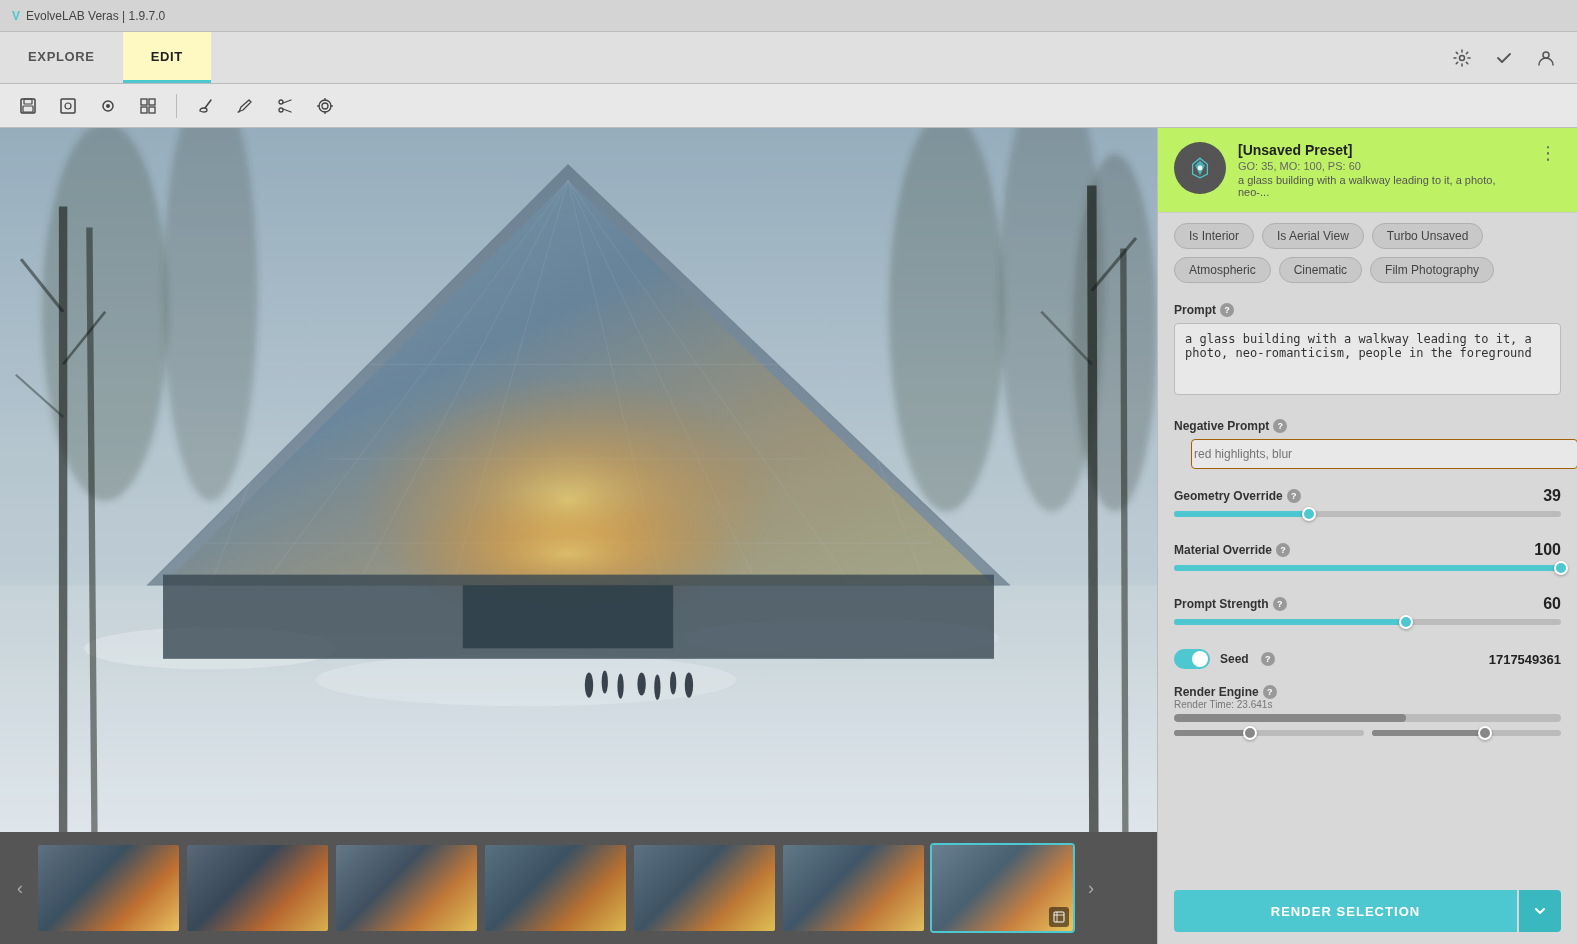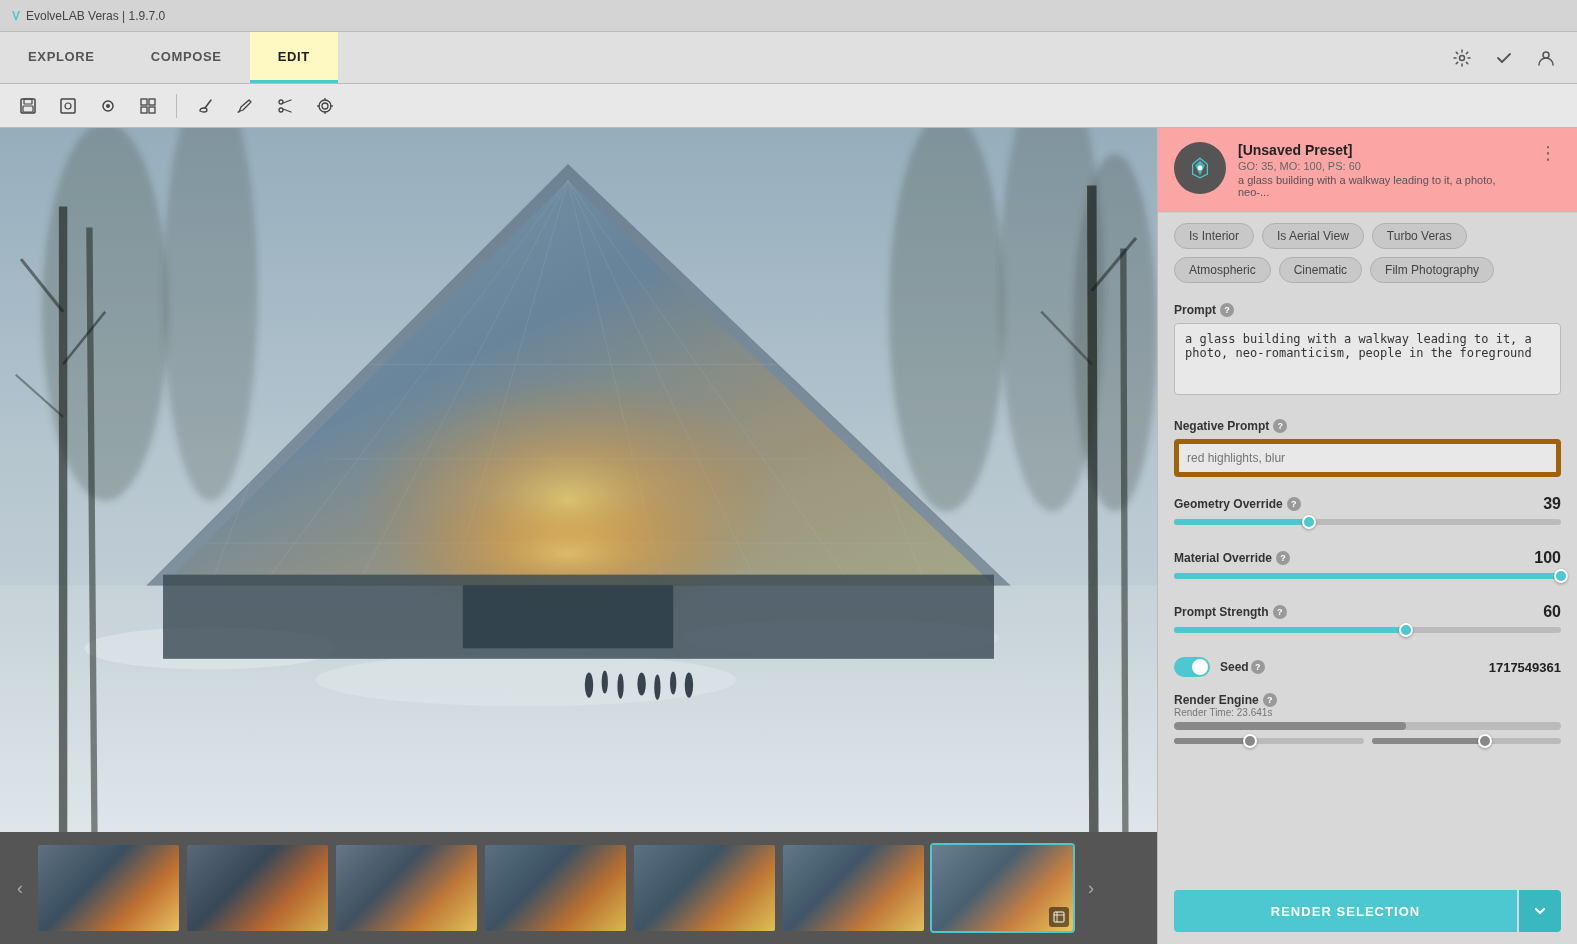--- a/index.html
+++ b/index.html
@@ -40,21 +40,21 @@
     .thumb-item .thumb-img { width: 100%; height: 100%; background: linear-gradient(135deg, #5a7080 0%, #3a5060 40%, #c07030 70%, #e8c060 100%); }
     .thumb-item .thumb-icon { position: absolute; bottom: 4px; right: 4px; width: 20px; height: 20px; background: rgba(0,0,0,0.5); border-radius: 3px; display: flex; align-items: center; justify-content: center; color: #fff; font-size: 10px; }
 
     
     .right-panel { width: 420px; background: #d8d8d8; display: flex; flex-direction: column; flex-shrink: 0; border-left: 1px solid #bbb; overflow-y: auto; }
     .right-panel::-webkit-scrollbar { width: 6px; }
     .right-panel::-webkit-scrollbar-track { background: #ccc; }
     .right-panel::-webkit-scrollbar-thumb { background: #aaa; border-radius: 3px; }
 
     
-    .preset-header { padding: 14px 16px; display: flex; align-items: flex-start; gap: 12px; background: #fca5a5; border-bottom: 1px solid #ccc; }
+    .preset-header { padding: 14px 16px; display: flex; align-items: flex-start; gap: 12px; background: #bef264; border-bottom: 1px solid #ccc; }
     .preset-avatar { width: 52px; height: 52px; border-radius: 50%; background: #555; display: flex; align-items: center; justify-content: center; flex-shrink: 0; }
     .preset-avatar svg { width: 32px; height: 32px; }
     .preset-info { flex: 1; }
     .preset-title { font-size: 14px; font-weight: 700; color: #222; }
     .preset-meta { font-size: 11px; color: #666; margin-top: 2px; }
     .preset-desc { font-size: 11px; color: #555; margin-top: 2px; }
     .preset-menu { color: #666; cursor: pointer; font-size: 18px; padding: 0 4px; }
 
     
     .tags-section { padding: 10px 16px; display: flex; flex-wrap: wrap; gap: 8px; }
@@ -62,36 +62,36 @@
 
     
     .panel-section { padding: 10px 16px; }
     .section-label { font-size: 12px; color: #333; font-weight: 600; margin-bottom: 6px; display: flex; gap: 4px; }
     .info-icon { width: 14px; height: 14px; border-radius: 50%; background: #999; color: #fff; font-size: 9px; display: inline-flex; align-items: center; justify-content: center; cursor: pointer; flex-shrink: 0; }
 
     
     .prompt-textarea { width: 100%; background: #e8e8e8; border: 1px solid #bbb; border-radius: 4px; padding: 8px 10px; font-size: 12px; color: #333; resize: none; height: 72px; outline: none; }
 
     
-    .neg-prompt-input { width: 100%; background: #e8e8e8; border: 5px solid #a16207; border-radius: 4px; padding: 7px 8px; font-size: 12px; color: #999; outline: none; }
+    .neg-prompt-input { width: 100%; background: #e8e8e8; border: 1px solid #a16207; border-radius: 4px; padding: 7px 2px; font-size: 12px; color: #999; outline: none; margin-left: 17px; }
 
     
     .slider-section { padding: 8px 16px 4px; }
     .slider-header { display: flex; align-items: center; justify-content: space-between; margin-bottom: 6px; }
     .slider-label { font-size: 12px; color: #333; font-weight: 600; display: flex; align-items: center; gap: 4px; }
     .slider-value { font-size: 16px; font-weight: 700; color: #222; }
     .slider-track { position: relative; height: 6px; background: #bbb; border-radius: 3px; cursor: pointer; }
     .slider-fill { height: 100%; border-radius: 3px; background: #4dc8d0; }
     .slider-thumb { position: absolute; top: 50%; transform: translate(-50%, -50%); width: 14px; height: 14px; border-radius: 50%; background: #4dc8d0; border: 2px solid #fff; box-shadow: 0 1px 3px rgba(0,0,0,0.3); cursor: pointer; }
 
     
     .seed-section { padding: 8px 16px; display: flex; align-items: center; gap: 10px; }
     .seed-toggle { width: 36px; height: 20px; background: #4dc8d0; border-radius: 10px; position: relative; cursor: pointer; flex-shrink: 0; }
     .seed-toggle-knob { position: absolute; top: 2px; right: 2px; width: 16px; height: 16px; border-radius: 50%; background: #fff; }
-    .seed-label { font-size: 12px; color: #333; font-weight: 600; display: flex; align-items: center; gap: 2px; }
+    .seed-label { font-size: 12px; color: #333; font-weight: 600; display: flex; align-items: center; gap: 12px; }
     .seed-value { margin-left: auto; font-size: 13px; font-weight: 600; color: #222; }
 
     
     .render-engine-section { padding: 8px 16px 4px; }
     .render-engine-label { font-size: 12px; color: #333; font-weight: 600; display: flex; align-items: center; gap: 4px; }
     .render-engine-bar { height: 8px; background: #bbb; border-radius: 4px; position: relative; overflow: hidden; }
     .render-engine-fill { height: 100%; background: #888; border-radius: 4px; width: 60%; }
     .render-time { font-size: 10px; color: #777; margin-bottom: 4px; }
 
     
@@ -110,21 +110,20 @@
 
 <div class="title-bar">
   <span class="title-bar-logo">V</span>
   <span>EvolveLAB Veras</span>
   <span>&nbsp;|&nbsp;</span>
   <span>1.9.7.0</span>
 </div>
 
 <div class="top-nav">
   <div class="nav-tab">EXPLORE</div>
-  <div class="nav-tab">COMPOSE</div>
   <div class="nav-tab active">EDIT</div>
   <div class="nav-right">
     <div class="nav-icon-btn">
       <svg width="18" height="18" viewBox="0 0 18 18" fill="none">
         <circle cx="9" cy="9" r="2.5" stroke="#555" stroke-width="1.5"></circle>
         <path d="M9 1v2M9 15v2M1 9h2M15 9h2M3.22 3.22l1.41 1.41M13.37 13.37l1.41 1.41M3.22 14.78l1.41-1.41M13.37 4.63l1.41-1.41" stroke="#555" stroke-width="1.5" stroke-linecap="round"></path>
       </svg>
     </div>
     <div class="nav-icon-btn">
       <svg width="18" height="18" viewBox="0 0 18 18" fill="none">
@@ -356,21 +355,21 @@
         <div class="preset-title">[Unsaved Preset]</div>
         <div class="preset-meta">GO: 35, MO: 100, PS: 60</div>
         <div class="preset-desc">a glass building with a walkway leading to it, a photo, neo-...</div>
       </div>
       <div class="preset-menu">⋮</div>
     </div>
 
     <div class="tags-section">
       <div class="tag">Is Interior</div>
       <div class="tag">Is Aerial View</div>
-      <div class="tag">Turbo Veras</div>
+      <div class="tag">Turbo Unsaved</div>
       <div class="tag">Atmospheric</div>
       <div class="tag">Cinematic</div>
       <div class="tag">Film Photography</div>
     </div>
 
     <div class="panel-scroll">
 
       <div class="panel-section">
         <div class="section-label">
           <span>Prompt</span>

